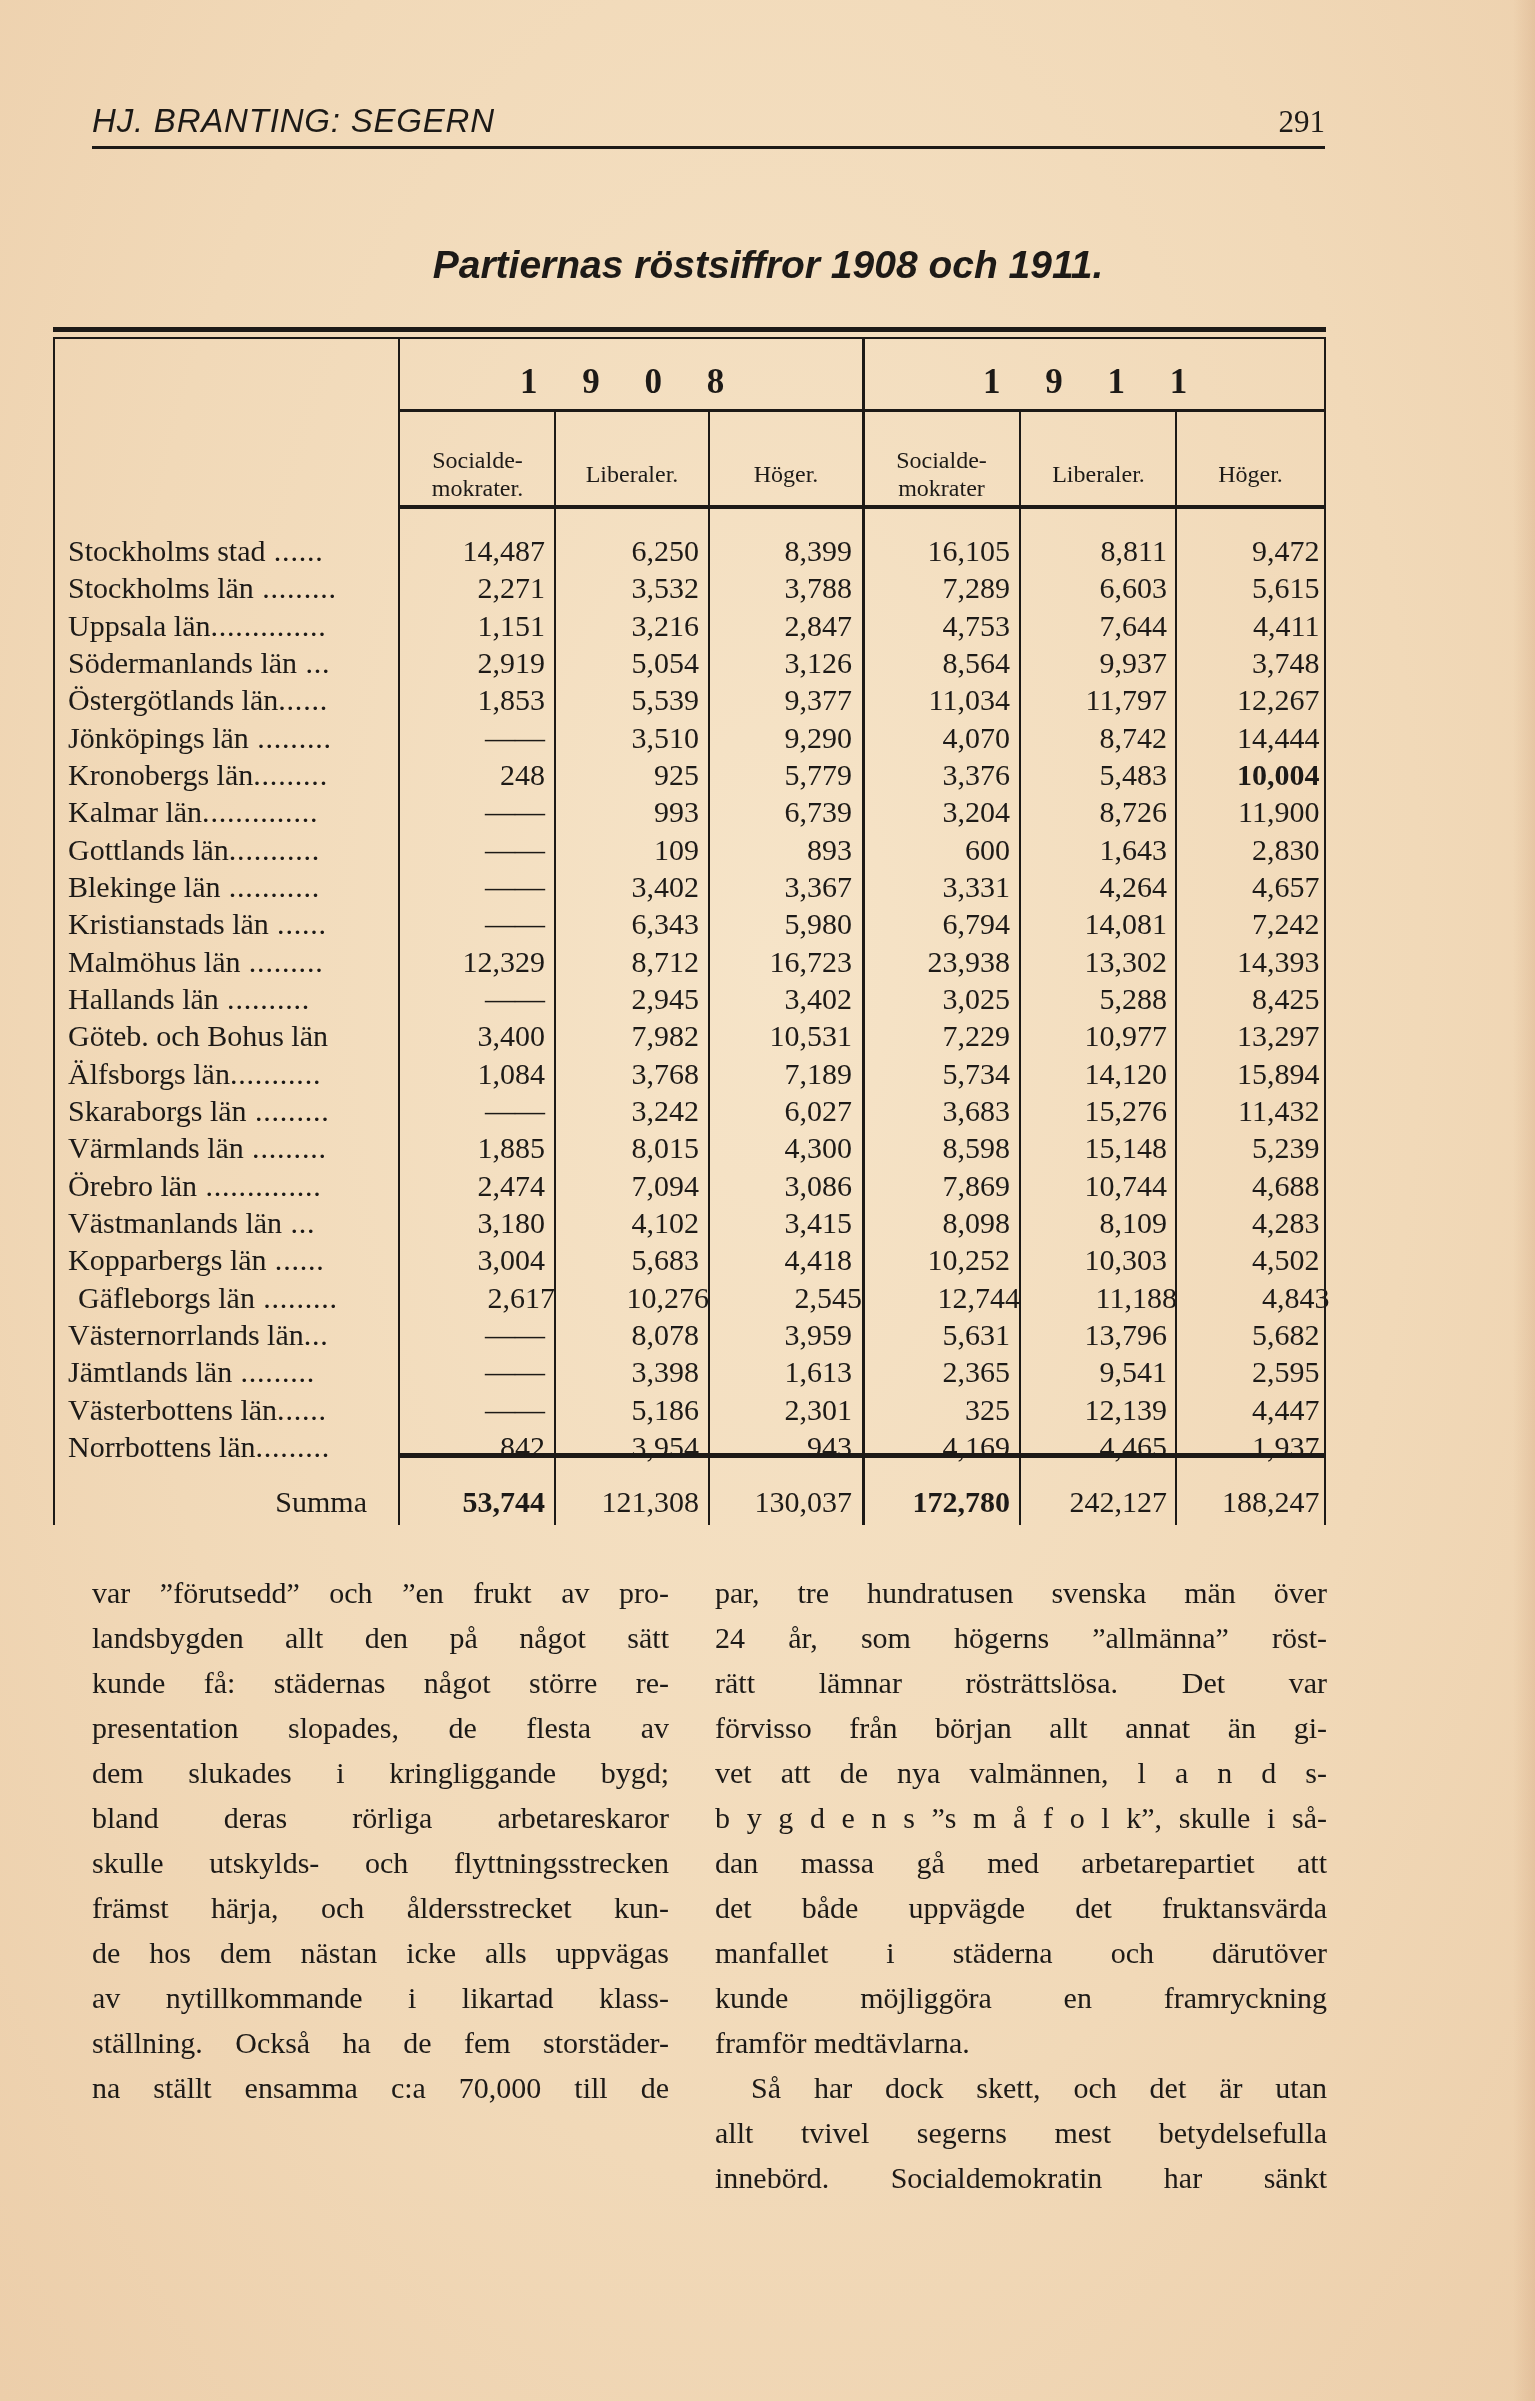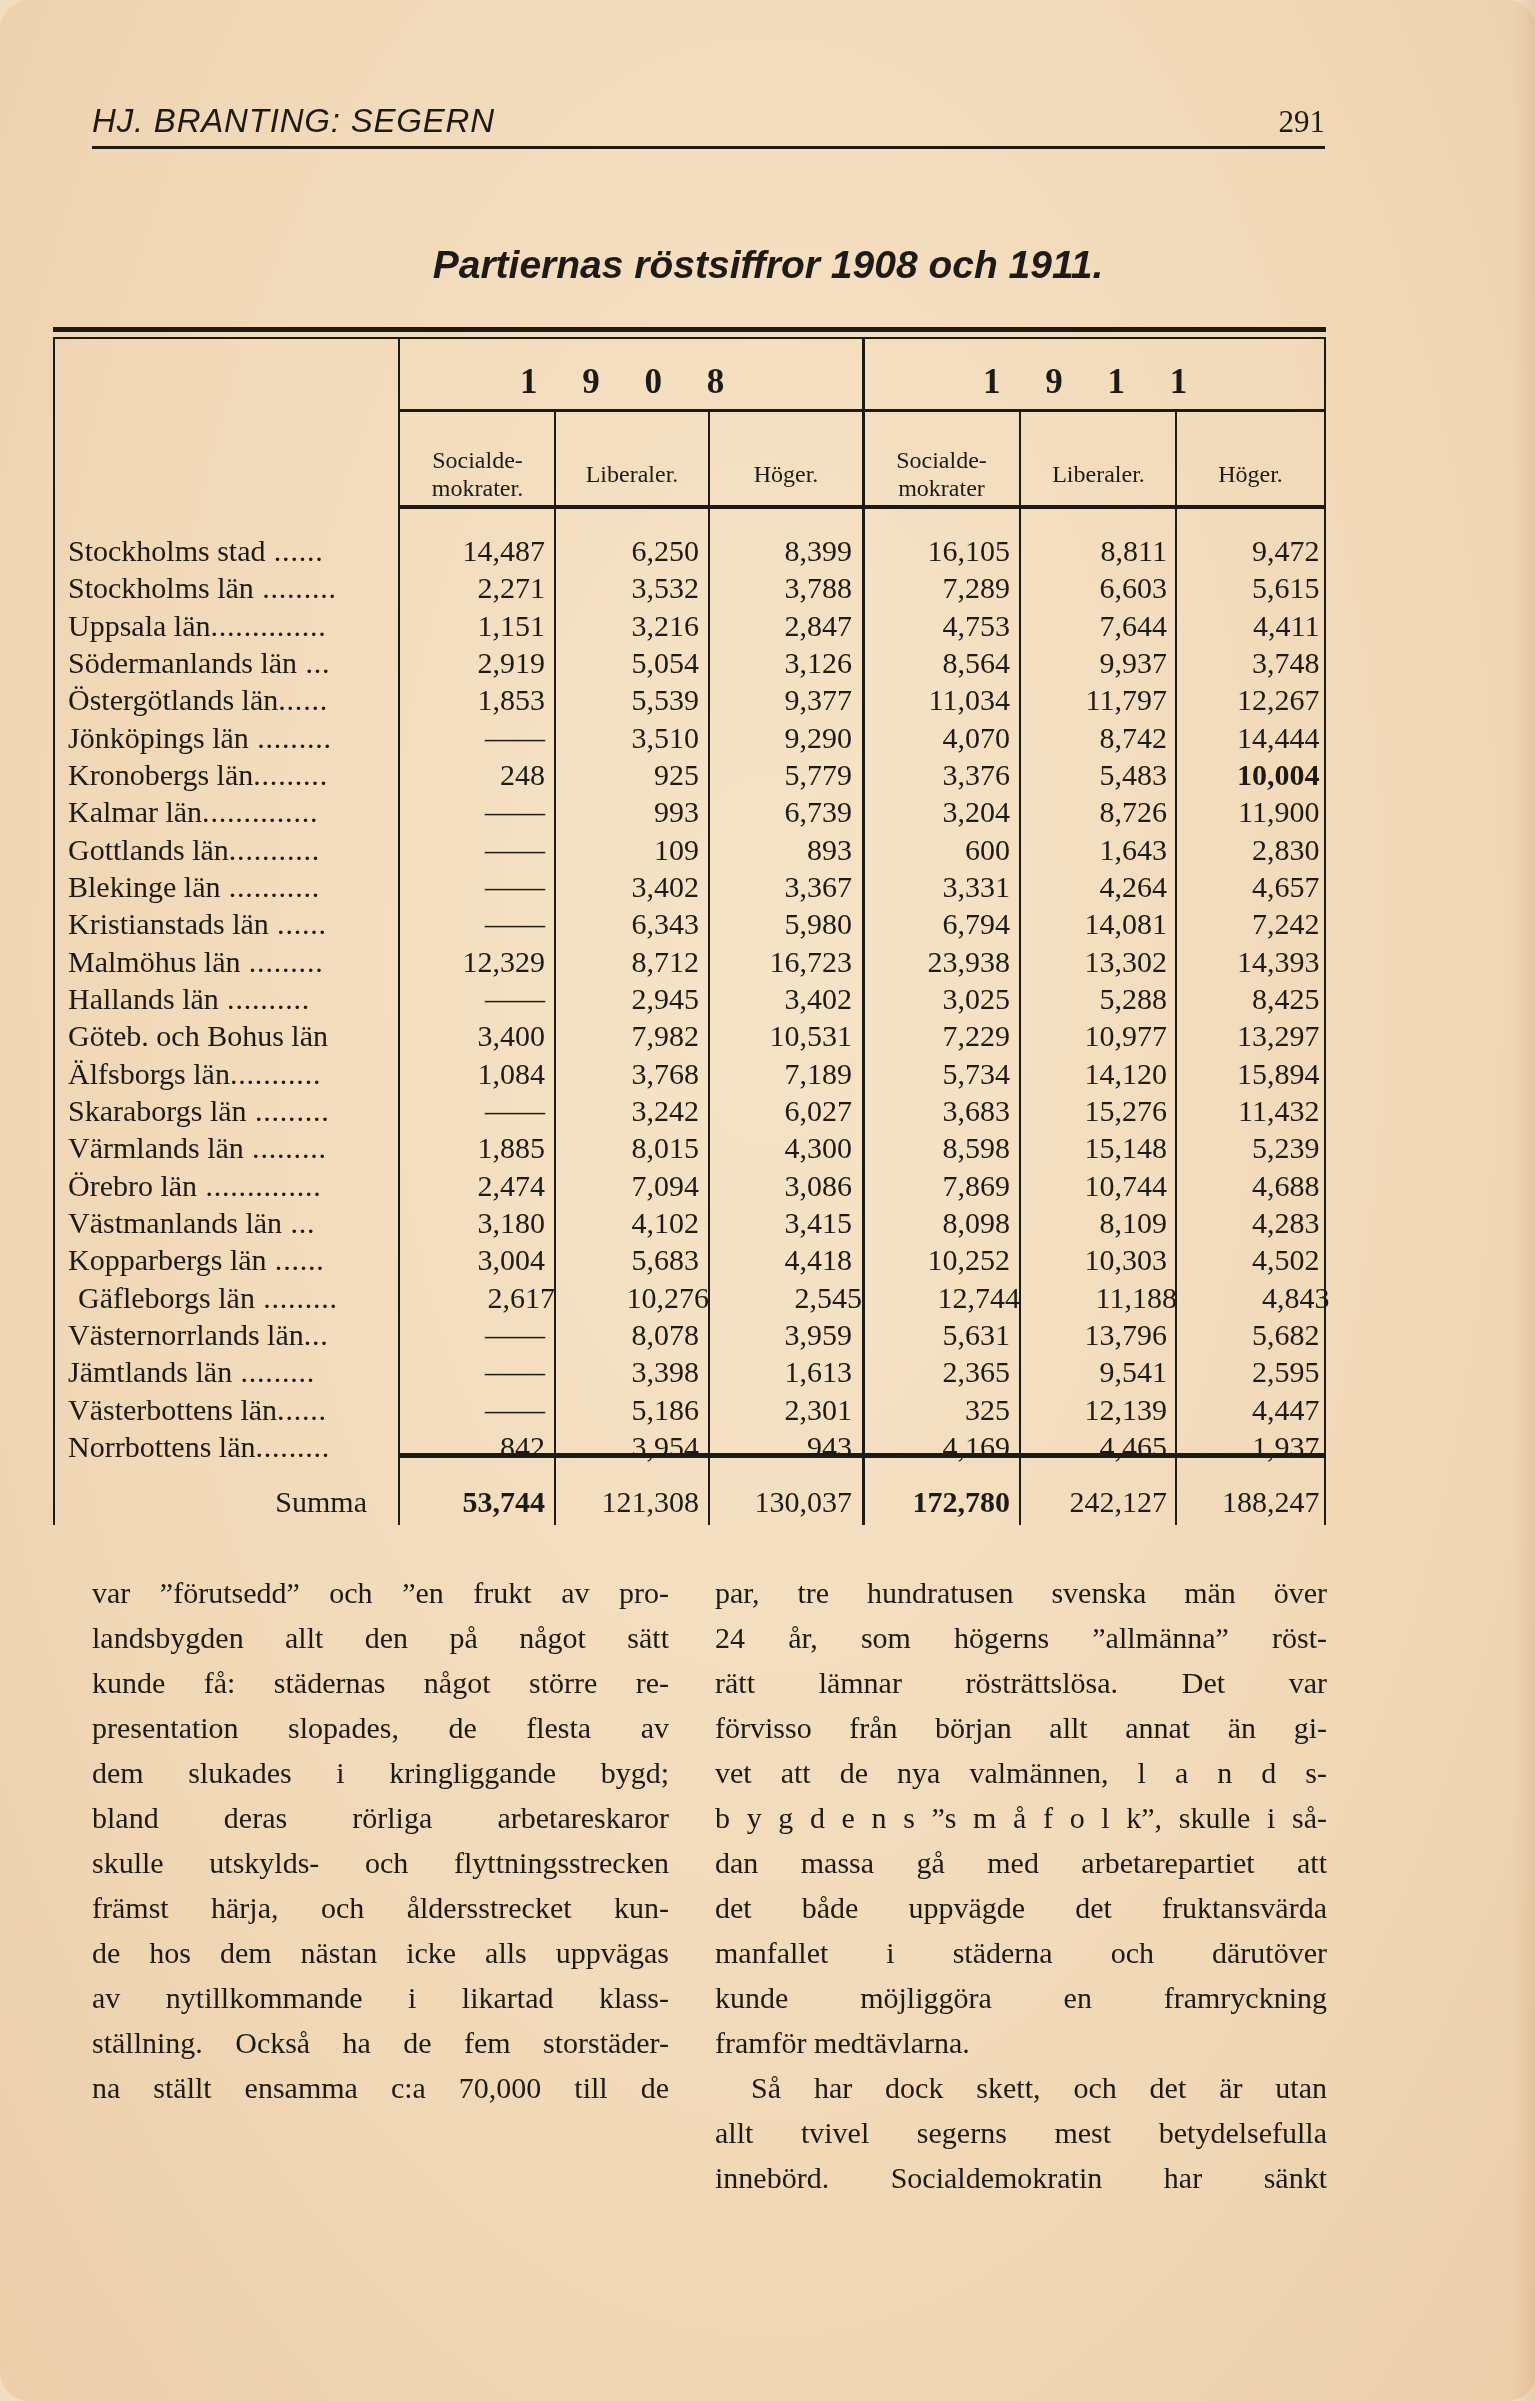--- a/index.html
+++ b/index.html
@@ -6,21 +6,20 @@
   body {
     width:1536px; height:2401px; overflow:hidden;
     background:#f3ddc0;
     font-family:"Liberation Serif", "DejaVu Serif", serif;
     color:#1d1a17;
     position:relative;
   }
   .page {
     position:absolute; left:0; top:0; width:1536px; height:2401px;
     background: radial-gradient(ellipse at 50% 40%, #f6e4c8 0%, #f1d9b8 60%, #ecceaa 100%);
-    border-radius: 29px;
   }
   .page-edge { position:absolute; right:0; top:0; width:23px; height:2401px; background:linear-gradient(90deg, rgba(0,0,0,0), rgba(180,120,80,0.18)); }
 
   .running-head {
     position:absolute; left:92px; top:102px; width:1233px; height:49px;
   }
   .rh-title { position:absolute; left:0; top:0; font-style:italic; font-size:33px; letter-spacing:0.8px; font-family:"Liberation Sans", sans-serif; }
   .rh-page { position:absolute; right:0; top:1.6px; font-size:31px; }
   .rh-rule { position:absolute; left:92px; top:146px; width:1233px; height:3.3px; background:#1d1a17; }
 

